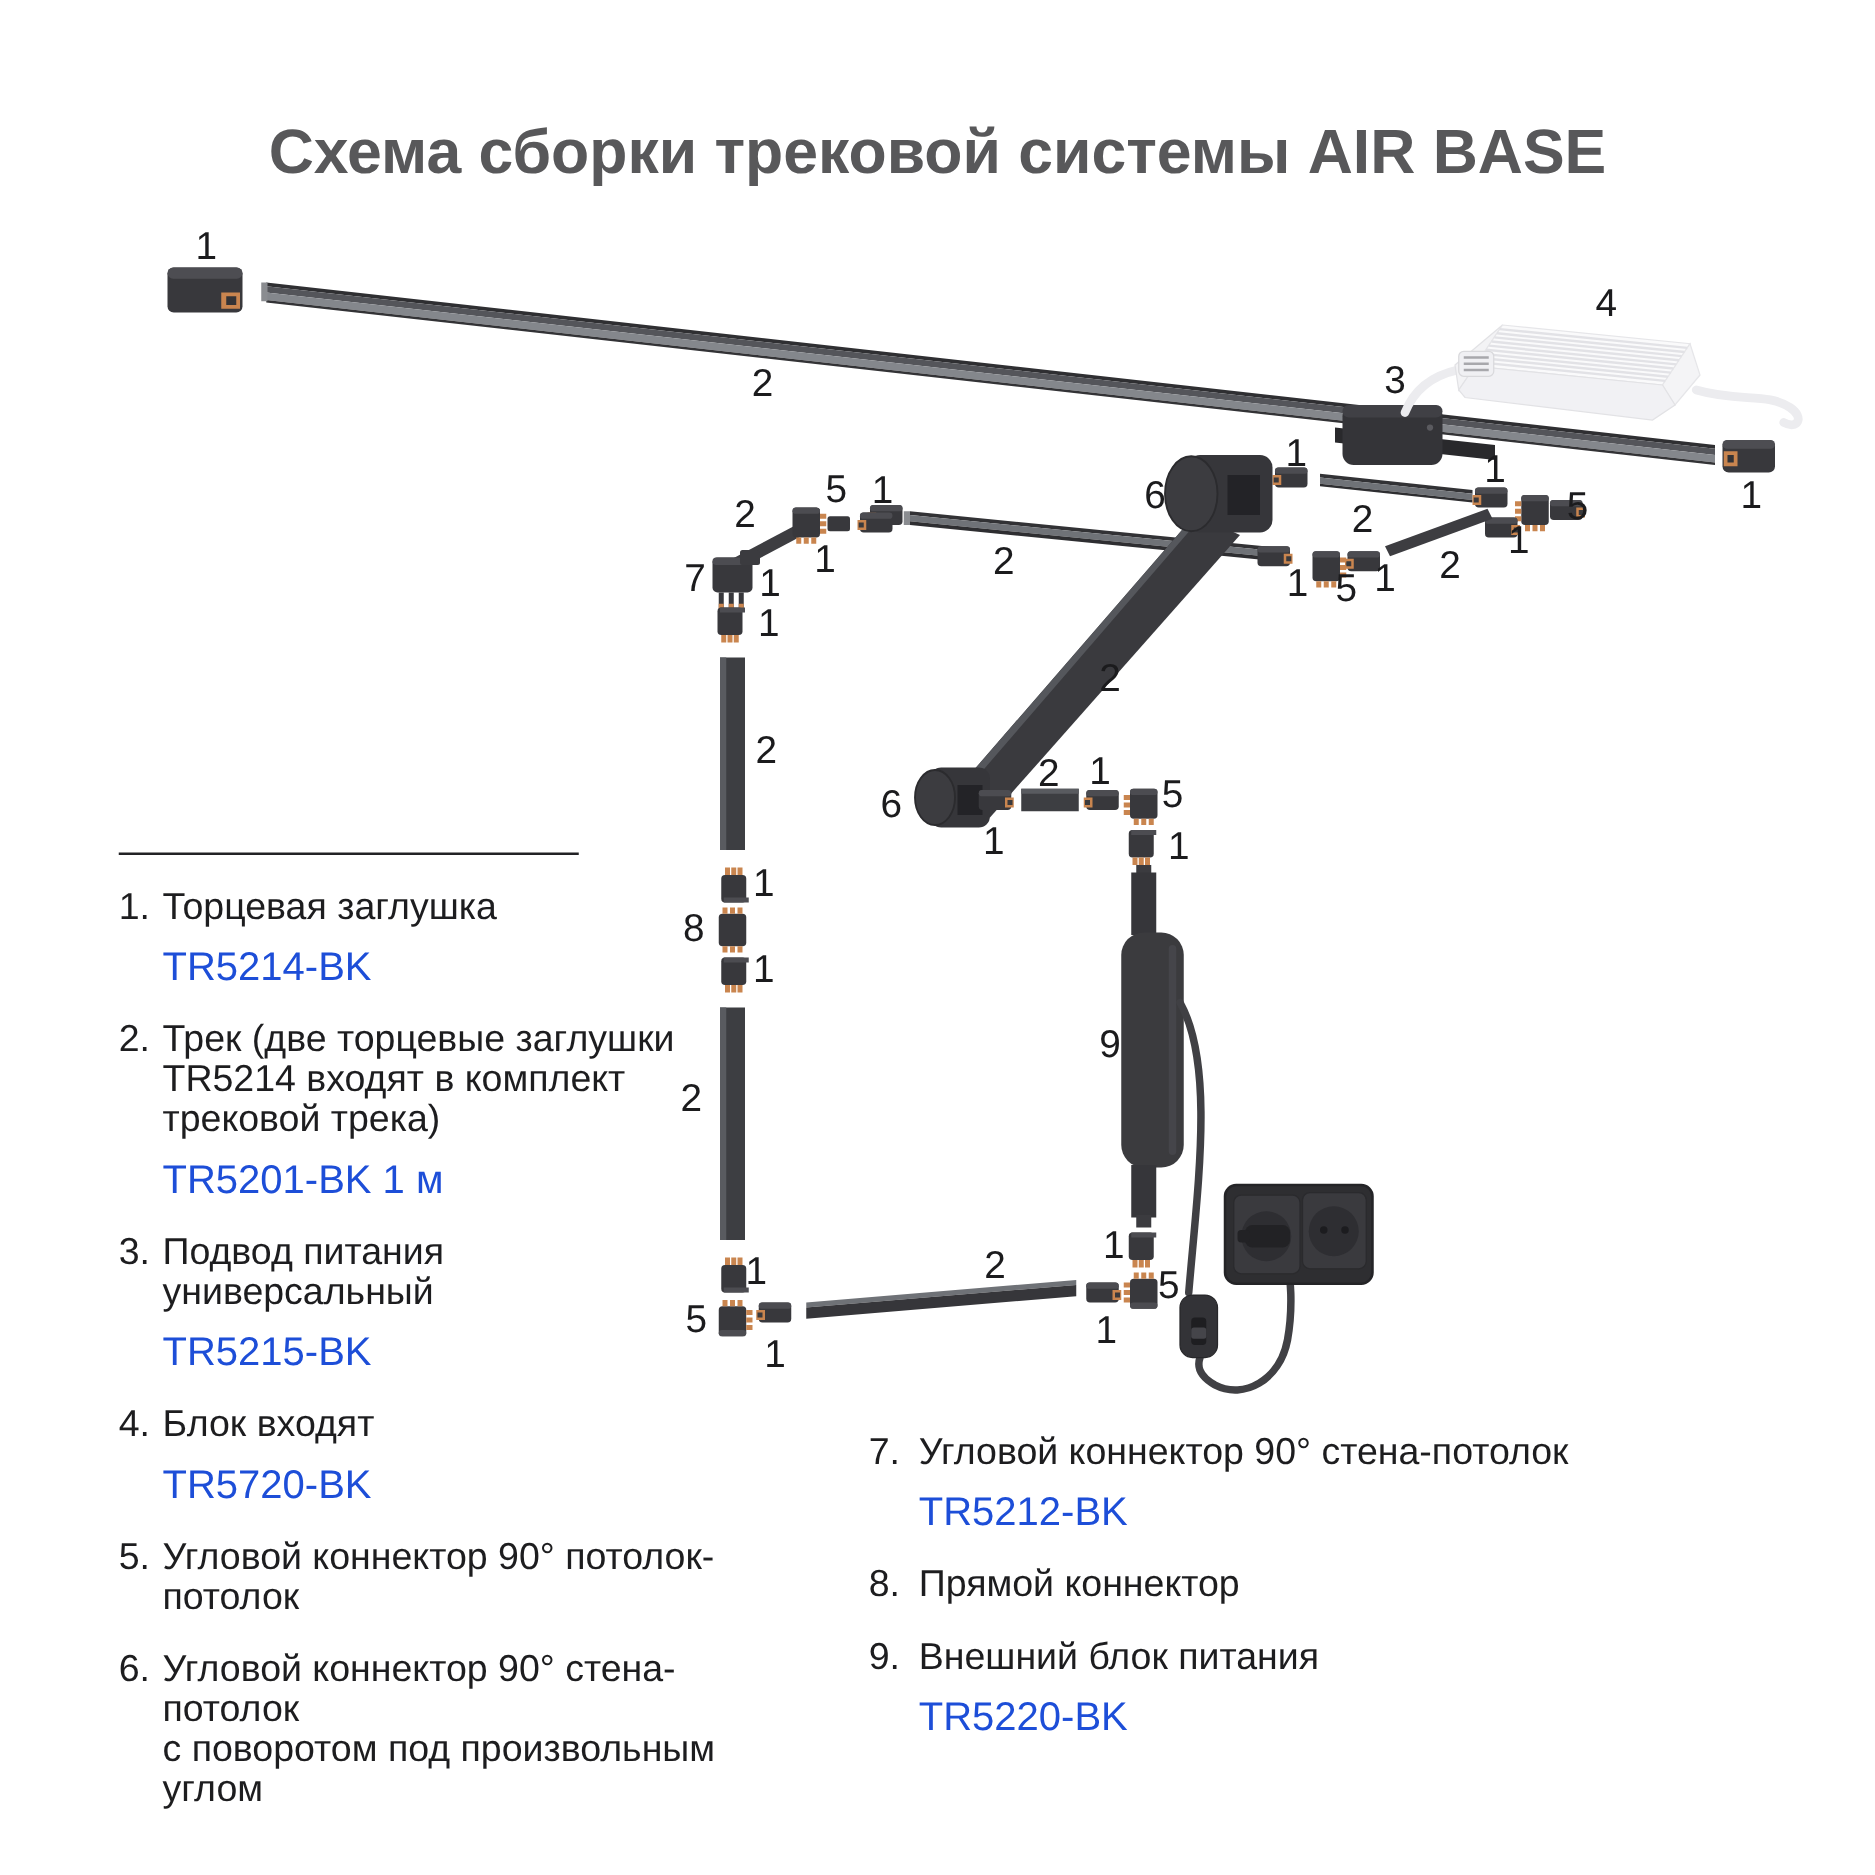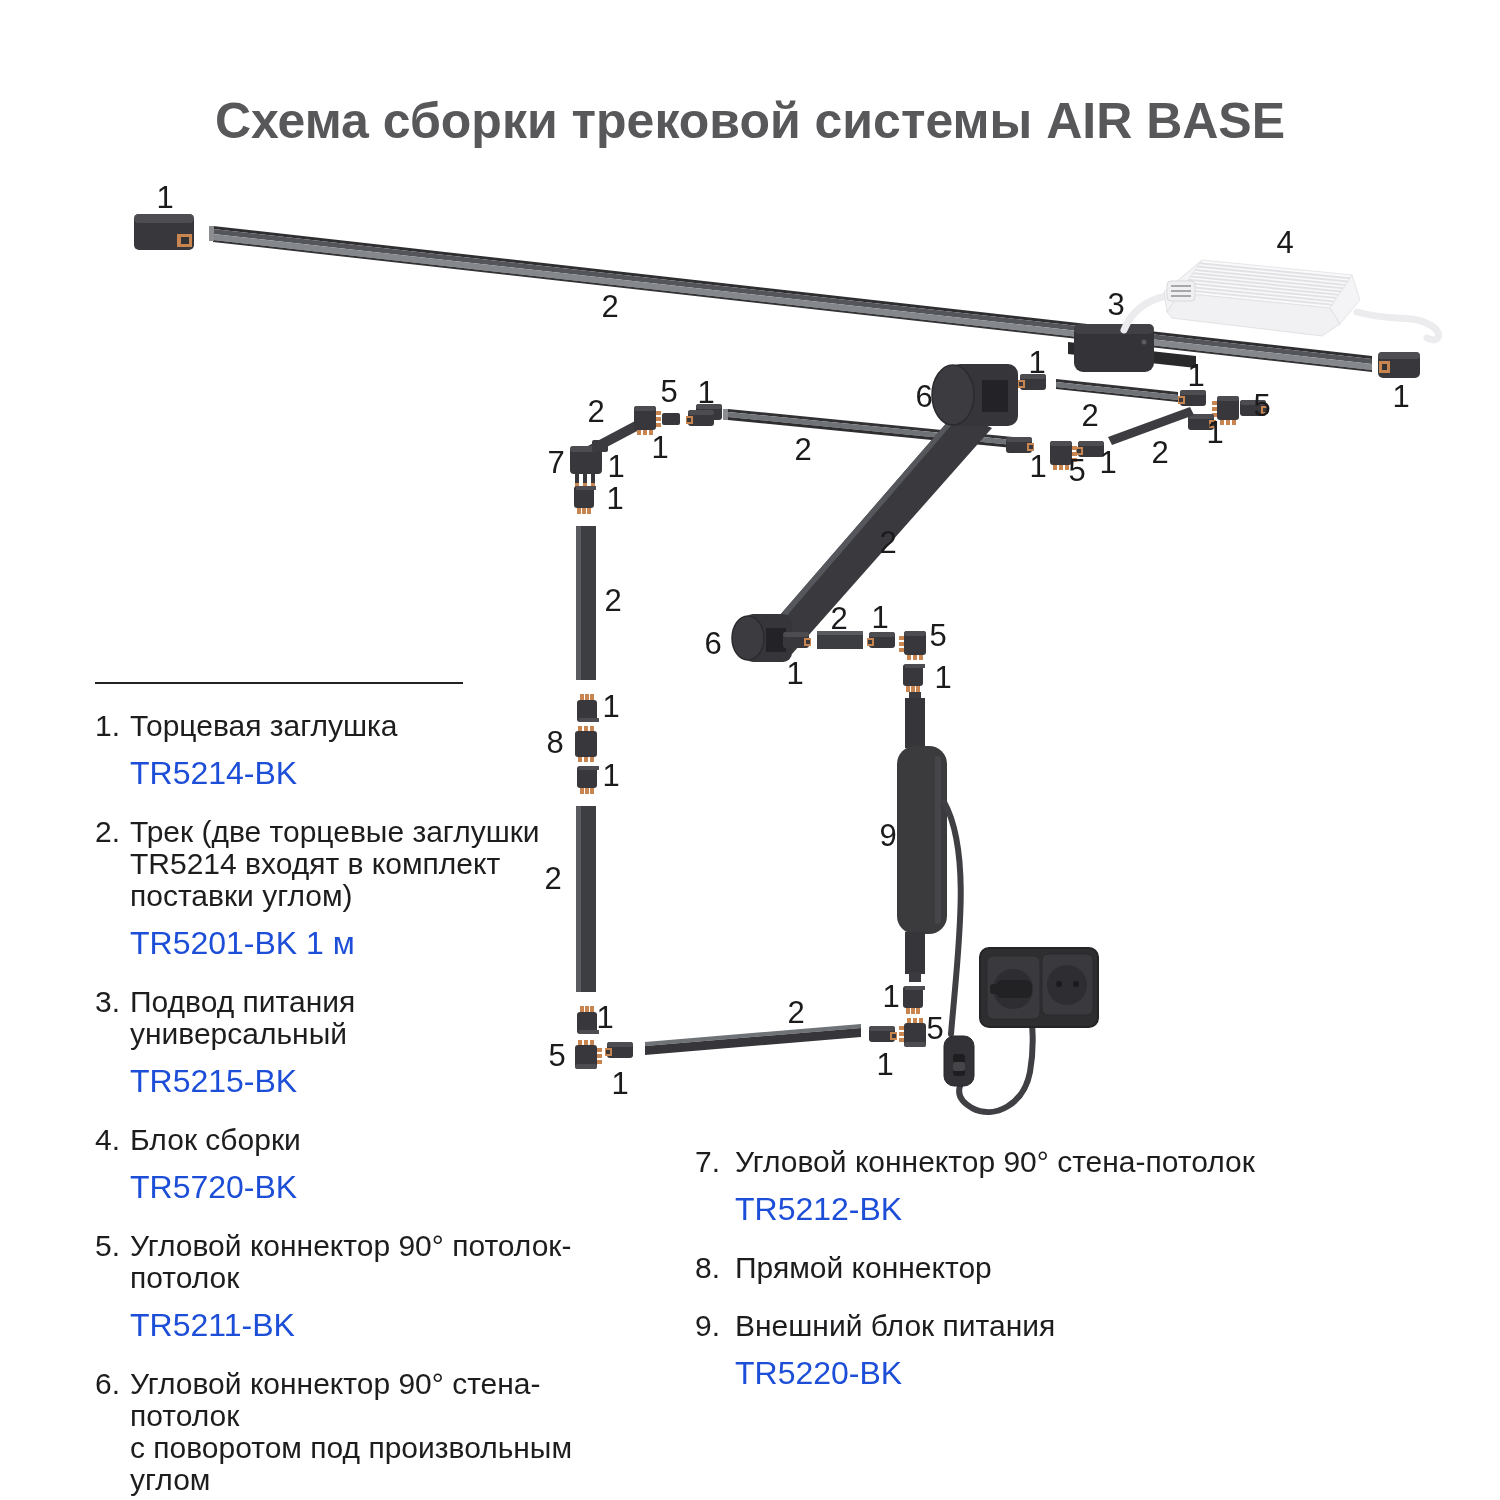--- a/index.html
+++ b/index.html
@@ -306,52 +306,49 @@
         <div class="legend-row">
           <span class="legend-num">2.</span>
           <span class="legend-text">Трек (две торцевые заглушки</span>
         </div>
         <div class="legend-row">
           <span class="legend-num"></span>
           <span class="legend-text">TR5214 входят в комплект</span>
         </div>
         <div class="legend-row">
           <span class="legend-num"></span>
-          <span class="legend-text">поставки углом)</span>
+          <span class="legend-text">трековой трека)</span>
         </div>
         <div class="legend-codes">
           <span class="legend-code">TR5201-BK  1 м</span>
         </div>
       </div>
       <div class="legend-item">
         <div class="legend-row">
           <span class="legend-num">3.</span>
           <span class="legend-text">Подвод питания универсальный</span>
         </div>
         <div class="legend-codes">
           <span class="legend-code">TR5215-BK</span>
         </div>
       </div>
       <div class="legend-item">
         <div class="legend-row">
           <span class="legend-num">4.</span>
-          <span class="legend-text">Блок сборки</span>
+          <span class="legend-text">Блок входят</span>
         </div>
         <div class="legend-codes">
           <span class="legend-code">TR5720-BK</span>
         </div>
       </div>
       <div class="legend-item">
         <div class="legend-row">
           <span class="legend-num">5.</span>
           <span class="legend-text">Угловой коннектор 90° потолок-потолок</span>
         </div>
-        <div class="legend-codes">
-          <span class="legend-code">TR5211-BK</span>
-        </div>
       </div>
       <div class="legend-item">
         <div class="legend-row">
           <span class="legend-num">6.</span>
           <span class="legend-text">Угловой коннектор 90° стена-потолок</span>
         </div>
         <div class="legend-row">
           <span class="legend-num"></span>
           <span class="legend-text">с поворотом под произвольным углом</span>
         </div>

